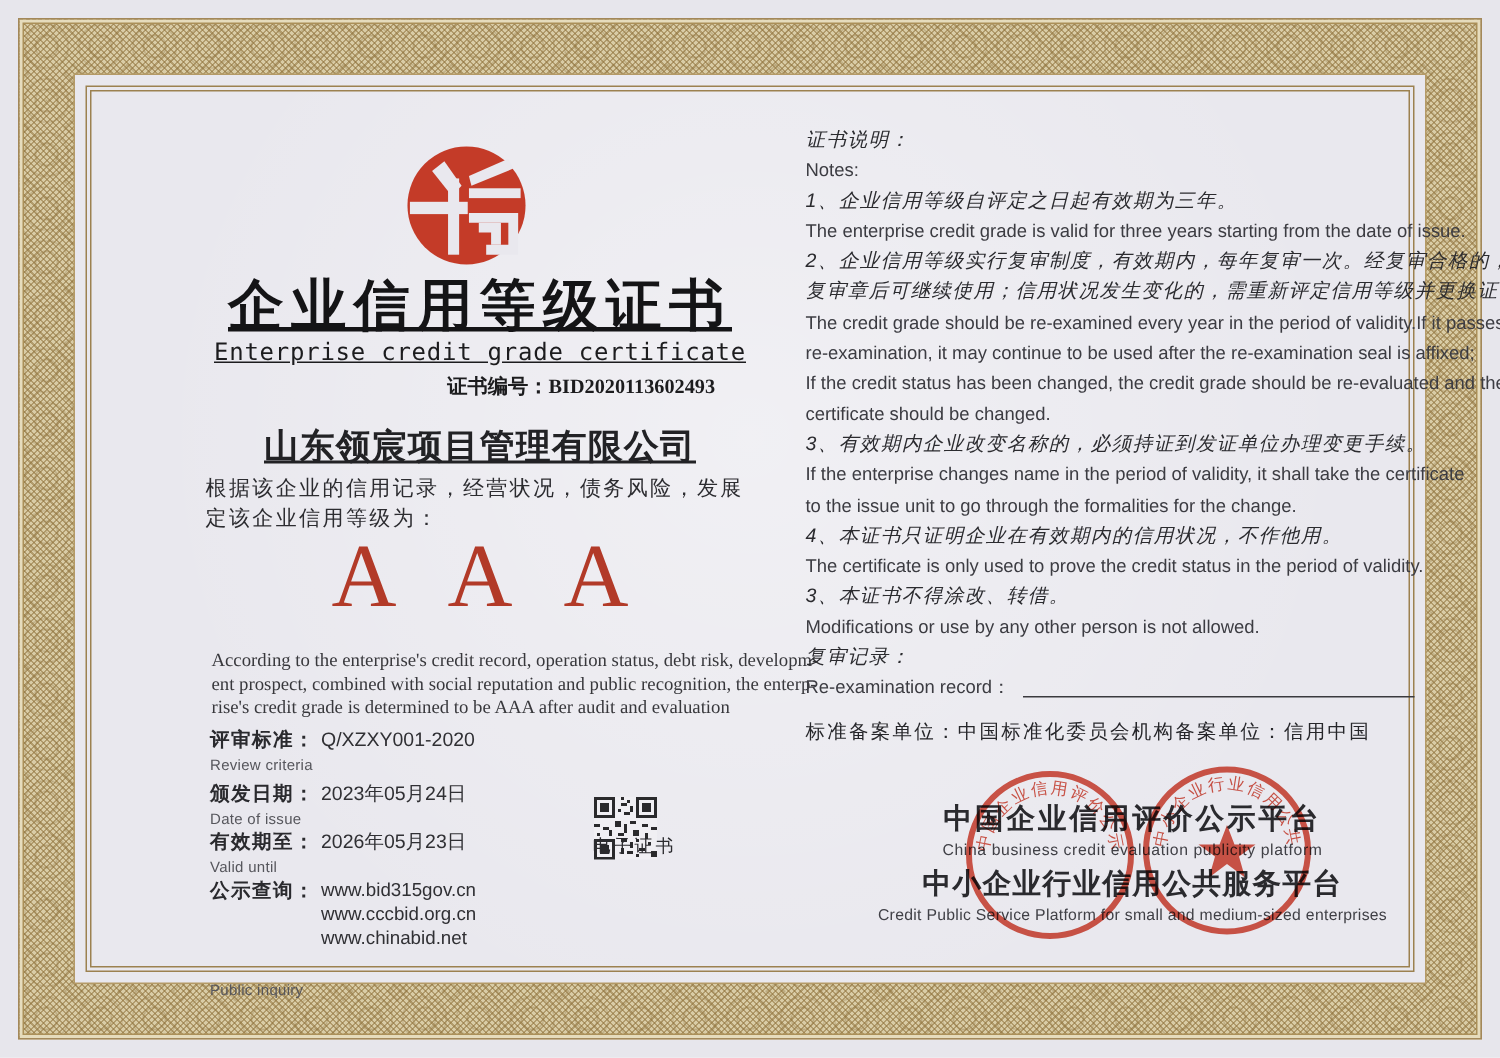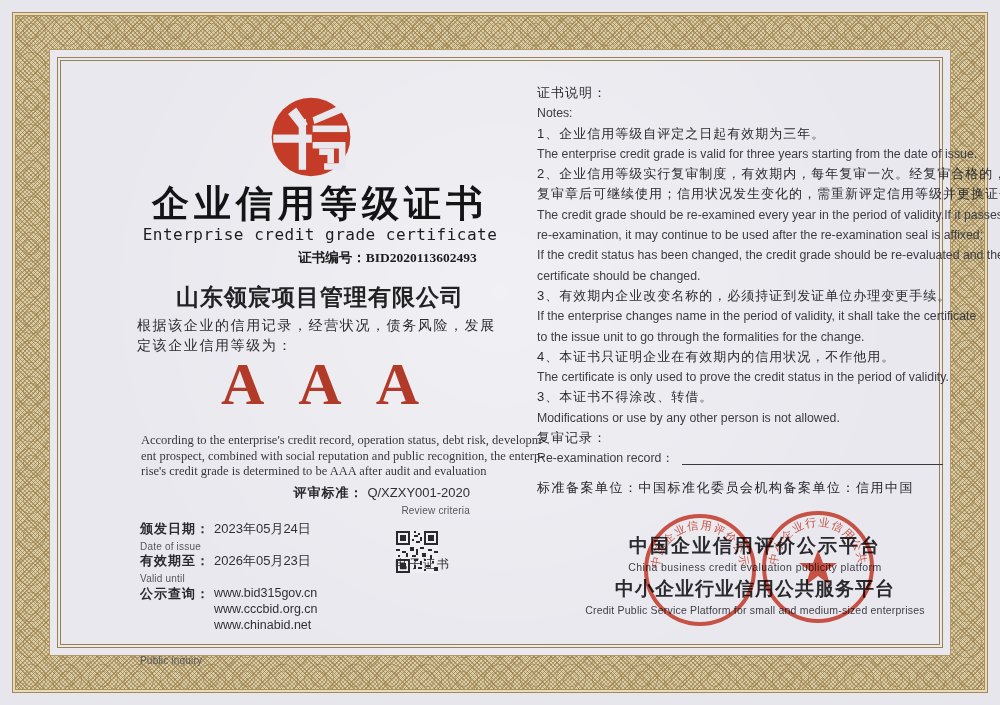--- a/index.html
+++ b/index.html
@@ -24,50 +24,50 @@
   .frame-hole{
     position:absolute;inset:50px;
     background:#e9e8ee;
     background-image:radial-gradient(circle at 50% 40%, rgba(255,255,255,.35), rgba(0,0,0,0) 70%);
     box-shadow:0 0 0 1px #b49a67;
   }
   .inner-line{position:absolute;inset:57px;border:1px solid #9c8150;}
   .inner-line::after{content:"";position:absolute;inset:2px;border:1px solid #9c8150;}
   
   .abs{position:absolute;}
-  .center{text-align:center;}
+  .center{text-align:center;text-decoration:underline;}
   
   .logo{left:270px;top:95px;width:82px;height:84px;}
   .title{left:110px;top:179px;width:420px;font-size:37px;font-weight:bold;letter-spacing:5px;color:#141416;}
   .subtitle{left:110px;top:225px;width:420px;font-family:"DejaVu Sans Mono",monospace;font-size:16px;color:#1c1c1e;letter-spacing:.5px;}
   .certno{left:275px;top:249px;width:225px;text-align:center;font-family:"Liberation Serif","DejaVu Serif",serif;font-weight:bold;font-size:13.5px;color:#1c1c1e;}
   .company{left:110px;top:282px;width:420px;font-size:23px;font-weight:600;letter-spacing:1px;color:#222225;}
   .statement{left:137px;top:316px;width:370px;font-size:14px;line-height:19.5px;letter-spacing:1.6px;color:#2c2c30;font-weight:500;}
   .statement div{white-space:nowrap;}
   .grade{left:110px;top:350px;width:420px;text-align:center;font-family:"Liberation Serif","DejaVu Serif",serif;
-         font-weight:bold;font-size:60px;color:#b23a28;letter-spacing:34px;padding-left:34px;box-sizing:border-box;}
+         font-weight:normal;font-size:60px;color:#b23a28;letter-spacing:34px;padding-left:34px;box-sizing:border-box;}
   .statement-en{left:141px;top:433px;width:385px;font-family:"Liberation Serif","DejaVu Serif",serif;font-size:12.5px;line-height:15.5px;color:#38383c;}
   .statement-en div{white-space:nowrap;}
   .field{left:140px;width:330px;font-size:13px;color:#222;}
   .field .lbl{font-weight:bold;letter-spacing:1px;color:#2a2a2e;}
   .field .val{margin-left:4px;color:#303034;}
   .field .sub{font-size:10px;color:#56565c;margin-top:3px;letter-spacing:.2px;}
-  .f-review{top:484px;text-align:right;}
+  .f-review{top:484px;}
   .f-issue{top:520px;}
   .f-valid{top:552px;}
   .f-inquiry{top:585px;}
   .inq-row{display:flex;align-items:flex-start;}
   .urls{margin-left:4px;font-size:12.5px;line-height:16px;color:#303034;}
   .f-inquiry .sub{margin-top:22px;}
   .qr{left:396px;top:531px;width:42px;height:42px;}
   .eqr-label{left:388px;top:556px;width:70px;text-align:center;font-size:12px;letter-spacing:2px;color:#2b2b2f;}
   
   .notes{left:537px;top:83px;width:412px;}
   .notes .ln{line-height:20.3px;height:20.3px;white-space:nowrap;overflow:visible;}
-  .notes .zh{font-size:13px;letter-spacing:1px;color:#2b2b2f;}
+  .notes .zh{font-size:13px;letter-spacing:1px;color:#2b2b2f;font-style:italic;}
   .notes .en{font-size:12.3px;color:#3c3c42;}
   .notes .rec{display:flex;align-items:flex-end;}
   .notes .rec .fill-line{flex:1;border-bottom:1px solid #3a3a3e;margin:0 6px 4px 8px;}
   .registration{left:537px;top:479px;width:412px;display:flex;font-size:13px;letter-spacing:1.5px;color:#26262a;font-weight:500;white-space:nowrap;}
   .platform{left:555px;top:533px;width:400px;text-align:center;color:#2a2a2e;}
   .platform .p-zh1{font-size:19px;font-weight:600;letter-spacing:2px;}
   .platform .p-en1{font-size:10.5px;color:#404046;margin-top:2px;letter-spacing:.4px;}
   .platform .p-zh2{font-size:19px;font-weight:600;letter-spacing:1px;margin-top:3px;}
   .platform .p-en2{font-size:10.5px;color:#404046;margin-top:2px;letter-spacing:.2px;}
   .stamps{left:633px;top:504px;width:252px;height:132px;mix-blend-mode:multiply;opacity:.85;}

